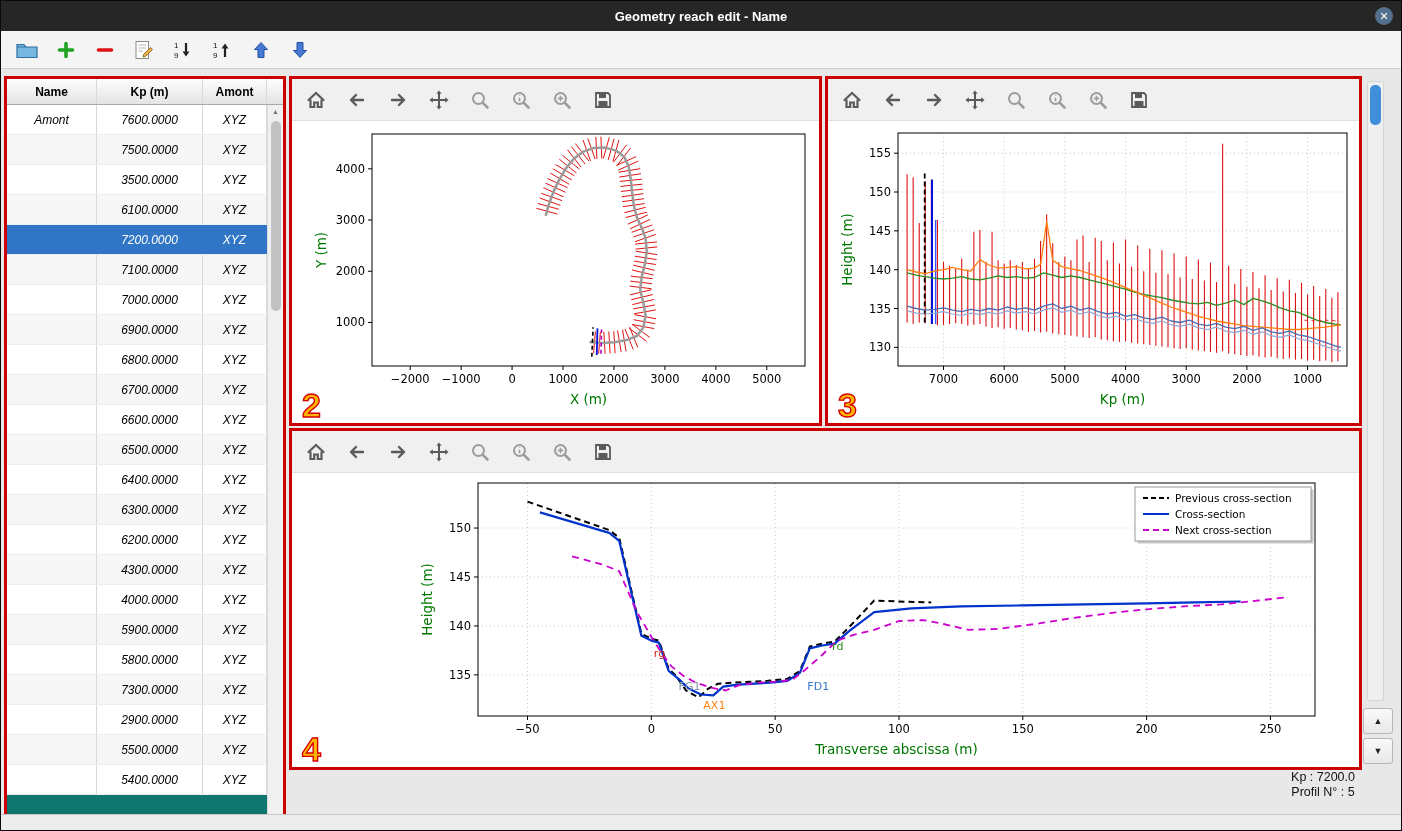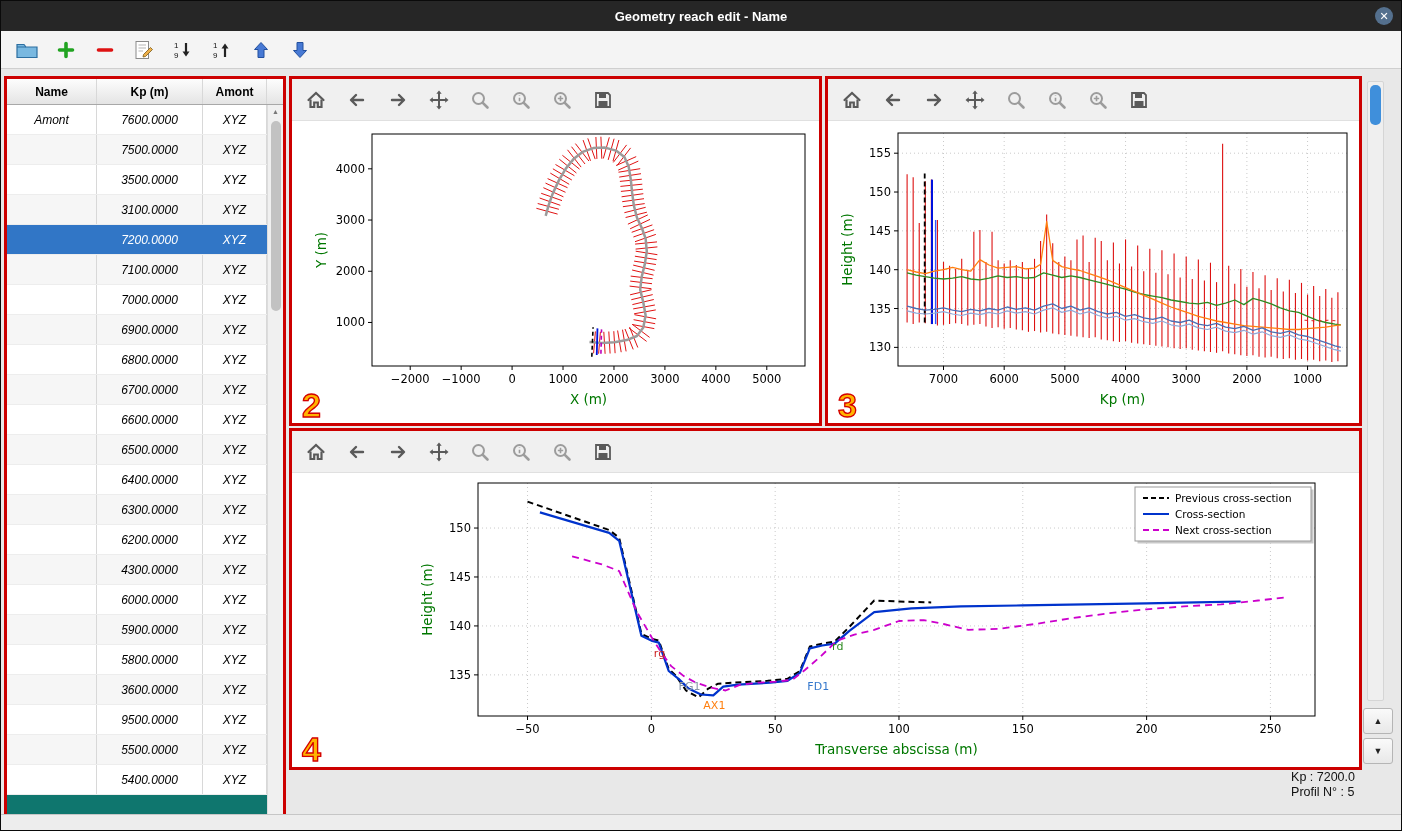--- a/index.html
+++ b/index.html
@@ -31,21 +31,21 @@
   .trow .tcell{height:100%;}
   .table-scrollbar{position:absolute;right:0;top:26px;bottom:0;width:16px;background:#f0f0f0;border-left:1px solid #dcdcdc;}
   .sb-arrow{height:14px;font-size:7px;color:#777;text-align:center;line-height:14px;}
   .sb-arrow.down{position:absolute;bottom:0;width:100%;}
   .table-thumb{position:absolute;left:2.5px;top:16px;width:10px;height:190px;background:#c2c2c2;border-radius:5px;}
   
   .v-scroll-track{position:absolute;left:1366px;top:80px;width:17px;height:620px;background:#efefef;border:1px solid #d5d5d5;border-radius:2px;}
   .v-scroll-thumb{position:absolute;left:2px;top:3px;width:11px;height:40px;background:#3f8fdb;border-radius:5px;}
   .nav-btn{position:absolute;left:1362px;width:30px;height:26px;background:linear-gradient(#fafafa,#e8e8e8);border:1px solid #b5b5b5;border-radius:3px;font-size:9px;color:#222;text-align:center;line-height:24px;cursor:pointer;}
   #nav-up{top:707px;} #nav-down{top:737px;}
-  .info{position:absolute;right:46px;top:769px;text-align:left;font-size:12.5px;color:#111;line-height:15px;}
+  .info{position:absolute;right:46px;top:769px;text-align:center;font-size:12.5px;color:#111;line-height:15px;}
   .statusbar{position:absolute;left:0;bottom:0;width:100%;height:16px;background:#ededed;border-top:1px solid #c6c6c6;}
   .plot-svg{background:#fff;font-family:"DejaVu Sans",sans-serif;}
 </style>
 </head>
 <body>
 
 <div class="titlebar">
   <span class="title">Geometry reach edit - Name</span>
   <span class="close-btn">✕</span>
 </div>
@@ -119,21 +119,21 @@
         <div class="tcell c-kp">7500.0000</div>
         <div class="tcell c-type">XYZ</div>
       </div>
       <div class="trow">
         <div class="tcell c-name"></div>
         <div class="tcell c-kp">3500.0000</div>
         <div class="tcell c-type">XYZ</div>
       </div>
       <div class="trow alt">
         <div class="tcell c-name"></div>
-        <div class="tcell c-kp">3100.0000</div>
+        <div class="tcell c-kp">6100.0000</div>
         <div class="tcell c-type">XYZ</div>
       </div>
       <div class="trow selected">
         <div class="tcell c-name"></div>
         <div class="tcell c-kp">7200.0000</div>
         <div class="tcell c-type">XYZ</div>
       </div>
       <div class="trow alt">
         <div class="tcell c-name"></div>
         <div class="tcell c-kp">7100.0000</div>
@@ -184,41 +184,41 @@
         <div class="tcell c-kp">6200.0000</div>
         <div class="tcell c-type">XYZ</div>
       </div>
       <div class="trow alt">
         <div class="tcell c-name"></div>
         <div class="tcell c-kp">4300.0000</div>
         <div class="tcell c-type">XYZ</div>
       </div>
       <div class="trow">
         <div class="tcell c-name"></div>
-        <div class="tcell c-kp">6000.0000</div>
+        <div class="tcell c-kp">4000.0000</div>
         <div class="tcell c-type">XYZ</div>
       </div>
       <div class="trow alt">
         <div class="tcell c-name"></div>
         <div class="tcell c-kp">5900.0000</div>
         <div class="tcell c-type">XYZ</div>
       </div>
       <div class="trow">
         <div class="tcell c-name"></div>
         <div class="tcell c-kp">5800.0000</div>
         <div class="tcell c-type">XYZ</div>
       </div>
       <div class="trow alt">
         <div class="tcell c-name"></div>
-        <div class="tcell c-kp">3600.0000</div>
-        <div class="tcell c-type">XYZ</div>
-      </div>
-      <div class="trow">
-        <div class="tcell c-name"></div>
-        <div class="tcell c-kp">9500.0000</div>
+        <div class="tcell c-kp">7300.0000</div>
+        <div class="tcell c-type">XYZ</div>
+      </div>
+      <div class="trow">
+        <div class="tcell c-name"></div>
+        <div class="tcell c-kp">2900.0000</div>
         <div class="tcell c-type">XYZ</div>
       </div>
       <div class="trow alt">
         <div class="tcell c-name"></div>
         <div class="tcell c-kp">5500.0000</div>
         <div class="tcell c-type">XYZ</div>
       </div>
       <div class="trow">
         <div class="tcell c-name"></div>
         <div class="tcell c-kp">5400.0000</div>

